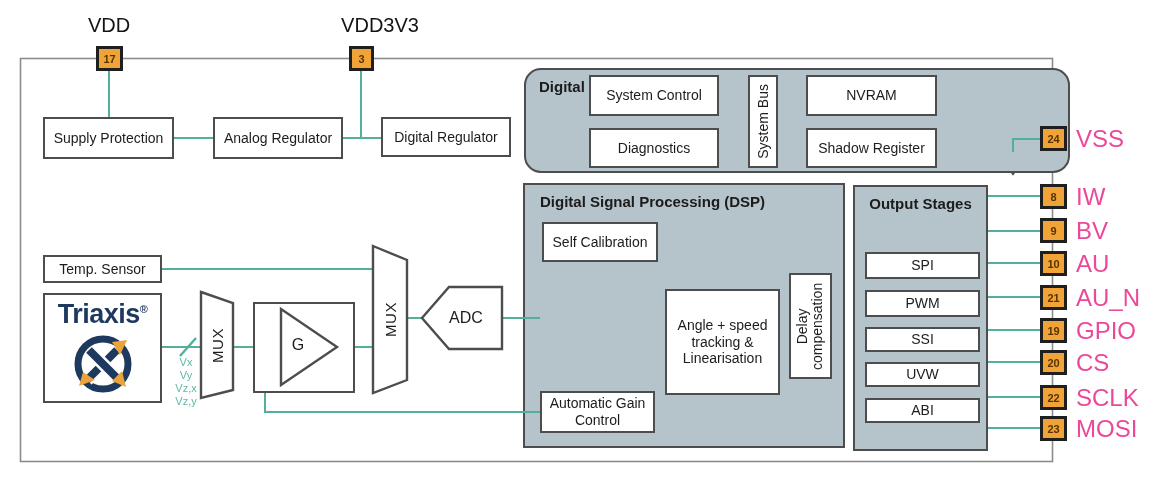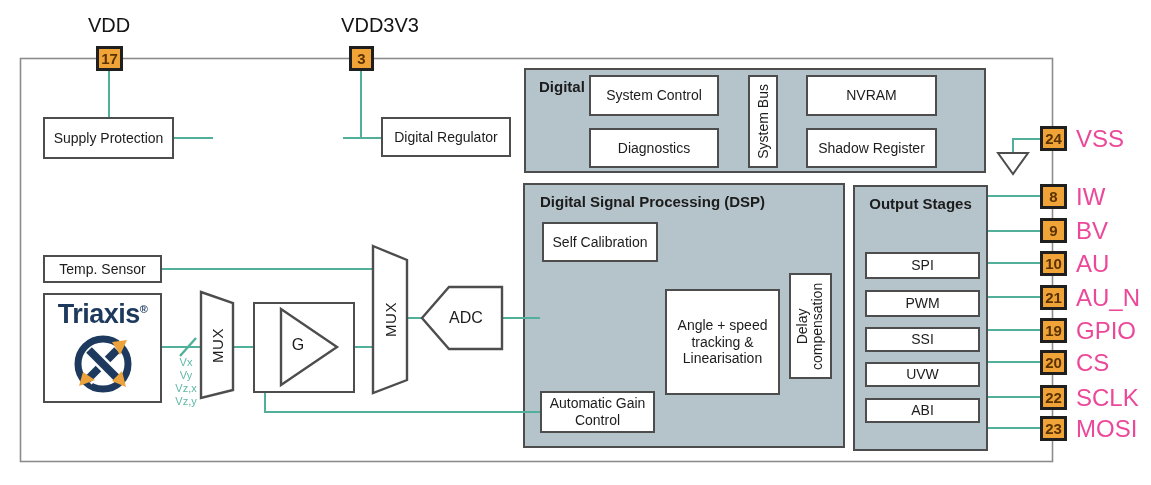--- a/index.html
+++ b/index.html
@@ -16,21 +16,21 @@
   .pre{white-space:pre-line;}
   .block{
     position:absolute;background:#b5c3cb;border:2px solid #4d4d4d;box-sizing:border-box;z-index:2;
   }
   .blocktitle{position:absolute;font-size:15px;font-weight:700;color:#1c1c1c;white-space:nowrap;}
   .vert span{display:block;transform:rotate(-90deg);white-space:nowrap;}
   .vert.pre span{white-space:pre-line;text-align:center;line-height:1.1;}
   .pin{
     position:absolute;width:27px;height:25px;background:#f0a437;border:3px solid #1f1f1f;
     box-sizing:border-box;display:flex;align-items:center;justify-content:center;
-    font-size:15px;font-weight:700;color:#5a3200;z-index:4;
+    font-size:11px;font-weight:700;color:#5a3200;z-index:4;
   }
   .toplabel{position:absolute;font-size:20px;color:#141414;text-align:center;z-index:2;}
   .pinlabel{position:absolute;height:25px;display:flex;align-items:center;
     font-size:24px;color:#ec4899;z-index:2;}
   .muxlabel{position:absolute;display:flex;align-items:center;justify-content:center;
     font-size:15px;color:#1c1c1c;z-index:4;}
   .muxlabel span{transform:rotate(-90deg);letter-spacing:.5px;}
   .adclabel{position:absolute;display:flex;align-items:center;justify-content:center;
     font-size:16px;color:#1c1c1c;z-index:4;}
   .buslbl{position:absolute;width:40px;text-align:center;font-size:11px;color:#5fb8a5;z-index:2;line-height:1;}
@@ -77,20 +77,21 @@
     <polygon points="422,318 449,287 502,287 502,349 449,349" fill="#fff" stroke="#4d4d4d" stroke-width="2.4"></polygon>
     <polygon points="281,309 281,385 337,347" fill="#fff" stroke="#4d4d4d" stroke-width="2.4"></polygon>
   </svg>
 
   <div class="toplabel" style="left:69px;top:14px;width:80px;">VDD</div>
   <div class="pin" style="left:96px;top:46px;">17</div>
   <div class="toplabel" style="left:330px;top:14px;width:100px;">VDD3V3</div>
   <div class="pin" style="left:349px;top:46px;width:25px;">3</div>
 
   <div class="box" style="left:43px;top:117px;width:131px;height:42px;">Supply Protection</div>
+  <div class="box" style="left:213px;top:117px;width:130px;height:42px;">Analog Regulator</div>
   <div class="box" style="left:381px;top:117px;width:130px;height:40px;">Digital Regulator</div>
 
   <div class="box" style="left:43px;top:255px;width:119px;height:28px;">Temp. Sensor</div>
 
   <div class="box" id="triaxis-box" style="left:43px;top:293px;width:119px;height:110px;">
     <div class="brand"><span>Triaxis</span><sup>®</sup></div>
     <svg width="72" height="70" viewBox="0 0 70 70">
       <circle cx="35" cy="36" r="25" fill="none" stroke="#1d3a5e" stroke-width="7"></circle>
       <line x1="19" y1="52" x2="49" y2="22" stroke="#fff" stroke-width="13"></line>
       <line x1="19" y1="52" x2="49" y2="22" stroke="#1d3a5e" stroke-width="8"></line>
@@ -113,21 +114,21 @@
       <span>MUX</span>
     </div>
 
   <div class="adclabel" style="left:436px;top:303px;width:60px;height:30px;">ADC</div>
 
   <div class="buslbl" style="left:166px;top:357px;">Vx</div>
   <div class="buslbl" style="left:166px;top:370px;">Vy</div>
   <div class="buslbl" style="left:166px;top:383px;">Vz,x</div>
   <div class="buslbl" style="left:166px;top:396px;">Vz,y</div>
 
-  <div class="block" style="left:524px;top:68px;width:462px;height:105px;">
+  <div class="block" style="left:524px;top:68px;width:546px;height:105px;border-radius:17px;">
     <div class="blocktitle" style="left:13px;top:8px;">Digital</div>
     <div class="box" style="left:63px;top:5px;width:130px;height:41px;">System Control</div>
     <div class="box" style="left:63px;top:58px;width:130px;height:40px;">Diagnostics</div>
     <div class="box vert" style="left:222px;top:5px;width:30px;height:93px;">
         <span>System Bus</span>
       </div>
     <div class="box" style="left:280px;top:5px;width:131px;height:41px;">NVRAM</div>
     <div class="box" style="left:280px;top:58px;width:131px;height:40px;">Shadow Register</div>
   </div>
 

